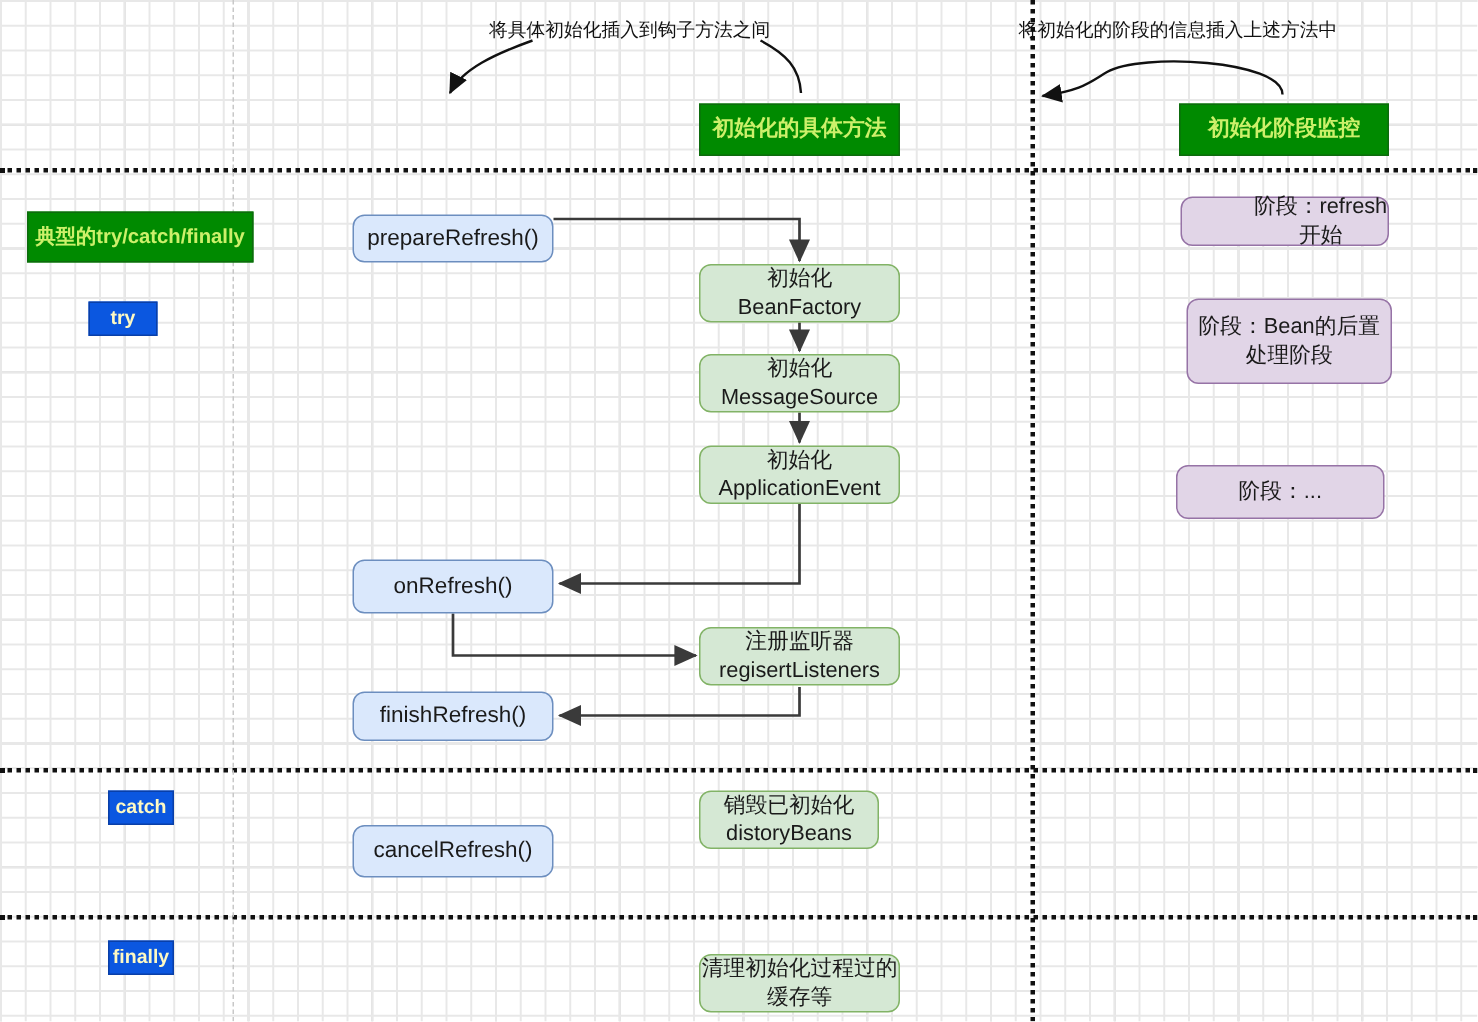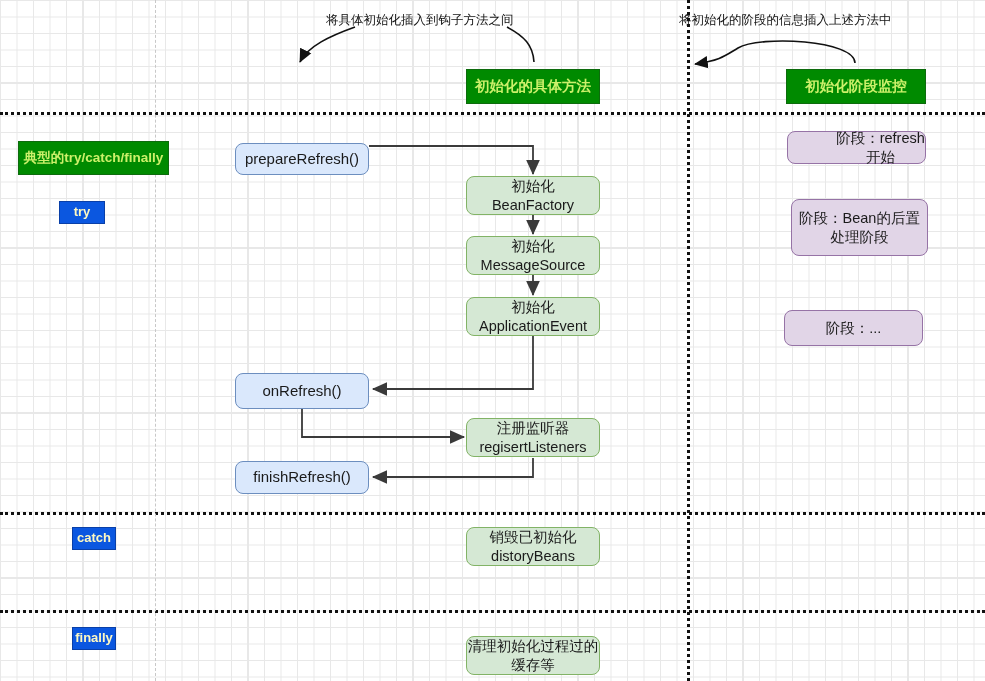--- a/index.html
+++ b/index.html
@@ -182,34 +182,35 @@
   <div class="node tag" style="left:72px; top:527px; width:44px; height:23px;">catch</div>
 
   <div class="node tag" style="left:72px; top:627px; width:44px; height:23px;">finally</div>
 
   <div class="node blue" style="left:235px; top:131px; width:134px; height:32px;margin-top:12px;">prepareRefresh()</div>
 
   <div class="node blue" style="left:235px; top:373px; width:134px; height:36px;">onRefresh()</div>
 
   <div class="node blue" style="left:235px; top:461px; width:134px; height:33px;">finishRefresh()</div>
 
+  <div class="node blue" style="left:235px; top:550px; width:134px; height:35px;">cancelRefresh()</div>
 
   <div class="node green" style="left:466px; top:176px; width:134px; height:39px;">初始化
 BeanFactory</div>
 
   <div class="node green" style="left:466px; top:236px; width:134px; height:39px;">初始化
 MessageSource</div>
 
   <div class="node green" style="left:466px; top:297px; width:134px; height:39px;">初始化
 ApplicationEvent</div>
 
   <div class="node green" style="left:466px; top:418px; width:134px; height:39px;">注册监听器
 regisertListeners</div>
 
-  <div class="node green" style="left:466px; top:527px; width:134px; height:39px;">销毁已初始化
+  <div class="node green" style="left:466px; top:527px; width:120px; height:39px;">销毁已初始化
 distoryBeans</div>
 
   <div class="node green" style="left:466px; top:636px; width:134px; height:39px;">清理初始化过程过的
 缓存等</div>
 
   <div class="node purple" style="left:787px; top:131px; width:139px; height:33px;padding-left:48px;">阶段：refresh开始</div>
 
   <div class="node purple" style="left:791px; top:199px; width:137px; height:57px;">阶段：Bean的后置
 处理阶段</div>
 

